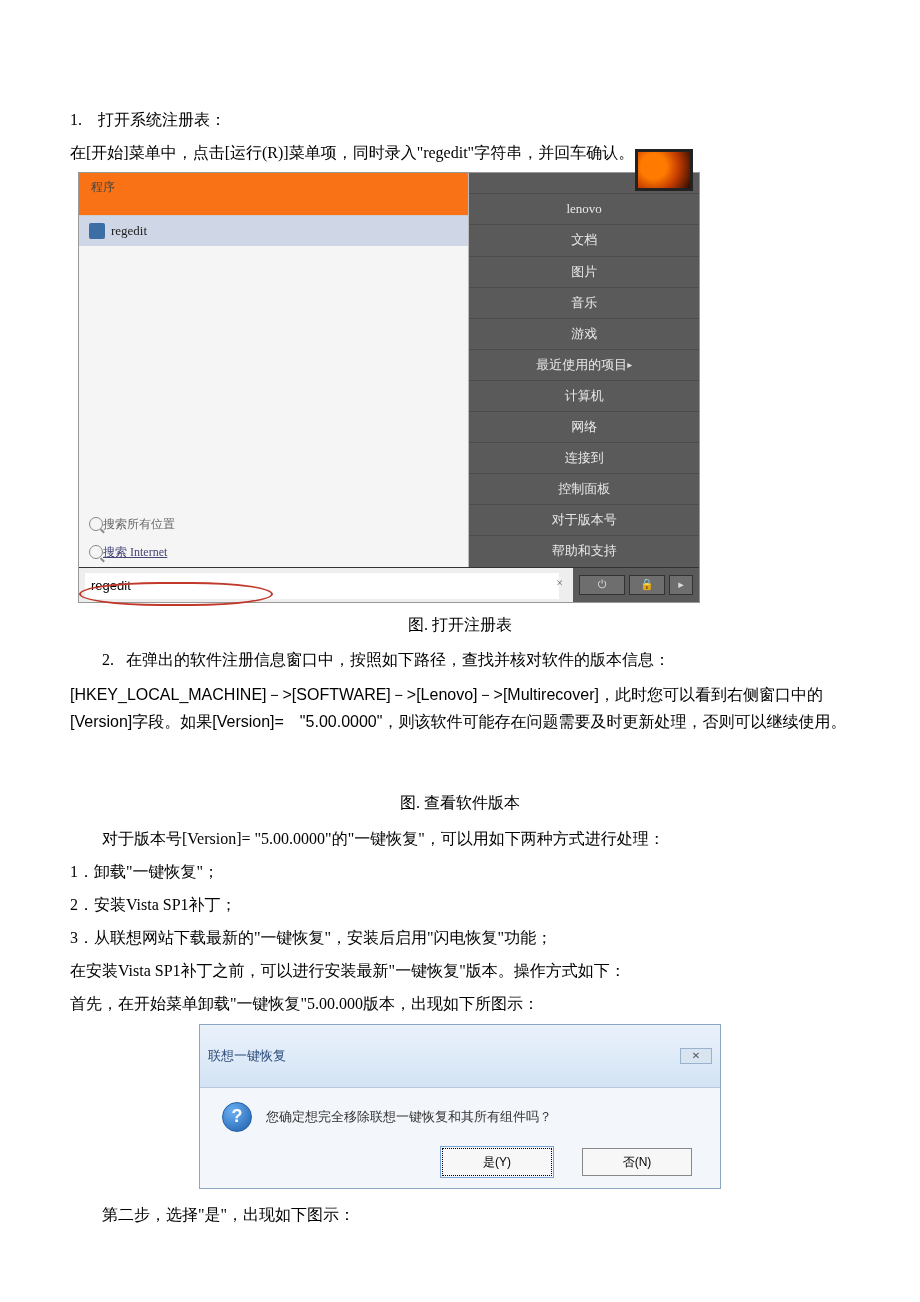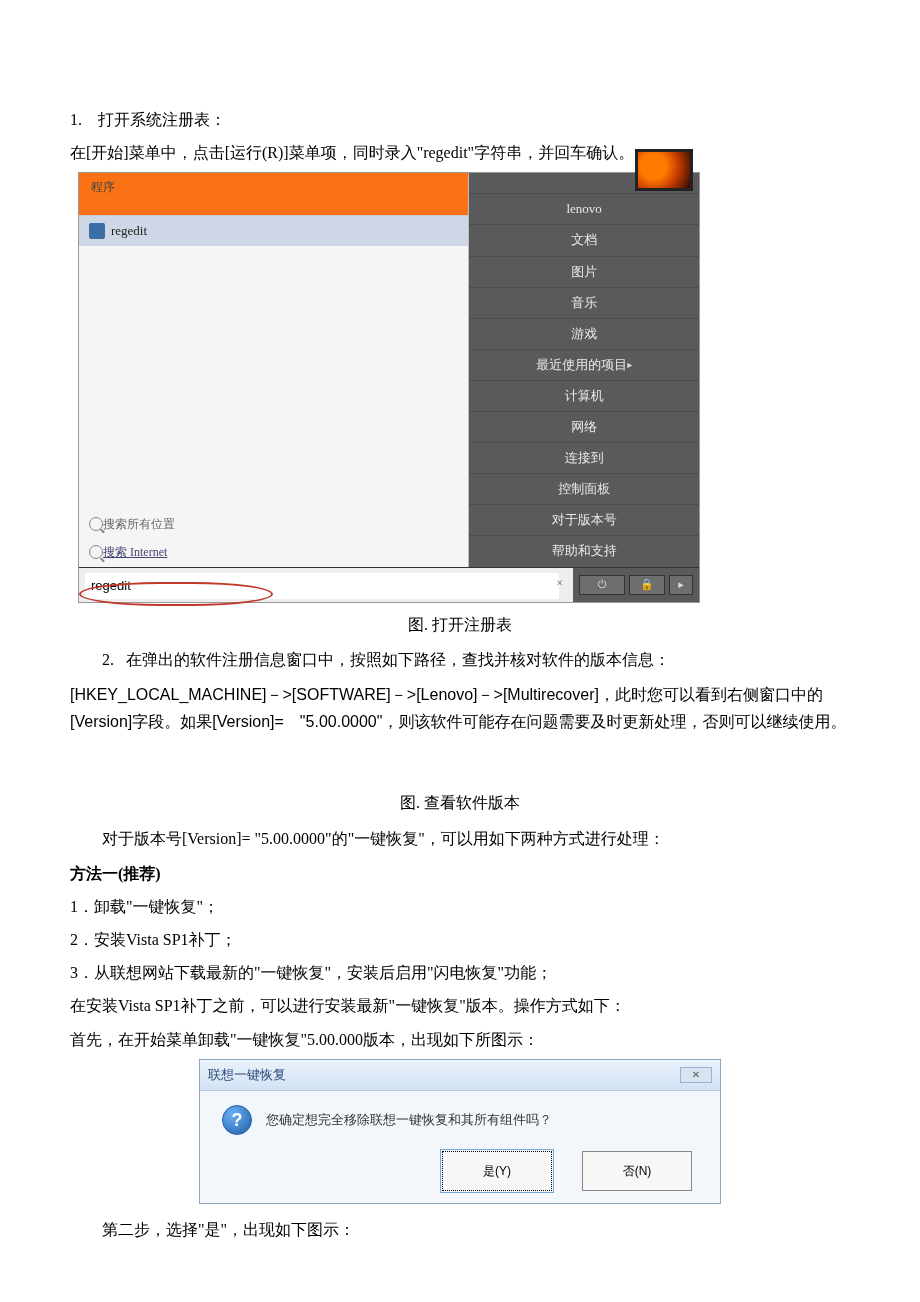--- a/index.html
+++ b/index.html
@@ -190,21 +190,21 @@
       width: 520px;
       margin: 6px auto;
       border: 1px solid #8ca5c2;
       background: #f3f6fb;
       font-family: "Microsoft YaHei", Arial, sans-serif;
     }
     .dlg-title {
       background: linear-gradient(#eaf2fb, #d3e3f4);
       color: #2c4a7a;
       font-size: 13px;
-      padding: 4px 8px;
+      padding: 20px 8px;
       display: flex;
       justify-content: space-between;
       align-items: center;
       border-bottom: 1px solid #b8c8df;
     }
     .dlg-close {
       width: 30px; height: 14px;
       background: #d9e4f1;
       border: 1px solid #9bb2cf;
       color: #555;
@@ -236,21 +236,21 @@
     .dlg-buttons {
       display: flex;
       justify-content: flex-end;
       gap: 30px;
       padding: 6px 28px 12px 0;
     }
     .dlg-btn {
       min-width: 88px;
       text-align: center;
       font-size: 12px;
-      padding: 9px 10px;
+      padding: 3px 10px;
       background: #f7f7f7;
       border: 1px solid #888;
     }
     .dlg-btn.focus {
       border: 1px dotted #000;
       outline: 1px solid #7aa3d6;
       outline-offset: 1px;
     }
   </style>
 </head>
@@ -354,21 +354,20 @@
     <span>在弹出的软件注册信息窗口中，按照如下路径，查找并核对软件的版本信息：</span>
   </div>
   <div class="para" style="font-family: Arial, 'SimSun', sans-serif; margin-top:8px;">[HKEY_LOCAL_MACHINE]－&gt;[SOFTWARE]－&gt;[Lenovo]－&gt;[Multirecover]，此时您可以看到右侧窗口中的[Version]字段。如果[Version]=　"5.00.0000"，则该软件可能存在问题需要及时更新处理，否则可以继续使用。</div>
 
   <div style="height:40px"></div>
 
   <div class="caption">图. 查看软件版本</div>
 
   <div class="para indent">对于版本号[Version]= "5.00.0000"的"一键恢复"，可以用如下两种方式进行处理：</div>
 
-  <div class="para method-title">方法一(推荐)</div>
   <div class="para">1．卸载"一键恢复"；</div>
   <div class="para">2．安装Vista SP1补丁；</div>
   <div class="para">3．从联想网站下载最新的"一键恢复"，安装后启用"闪电恢复"功能；</div>
   <div class="para">在安装Vista SP1补丁之前，可以进行安装最新"一键恢复"版本。操作方式如下：</div>
   <div class="para">首先，在开始菜单卸载"一键恢复"5.00.000版本，出现如下所图示：</div>
 
   <div class="dialog-fig">
     <div class="dlg-title">
       <span>联想一键恢复</span>
       <span class="dlg-close">

